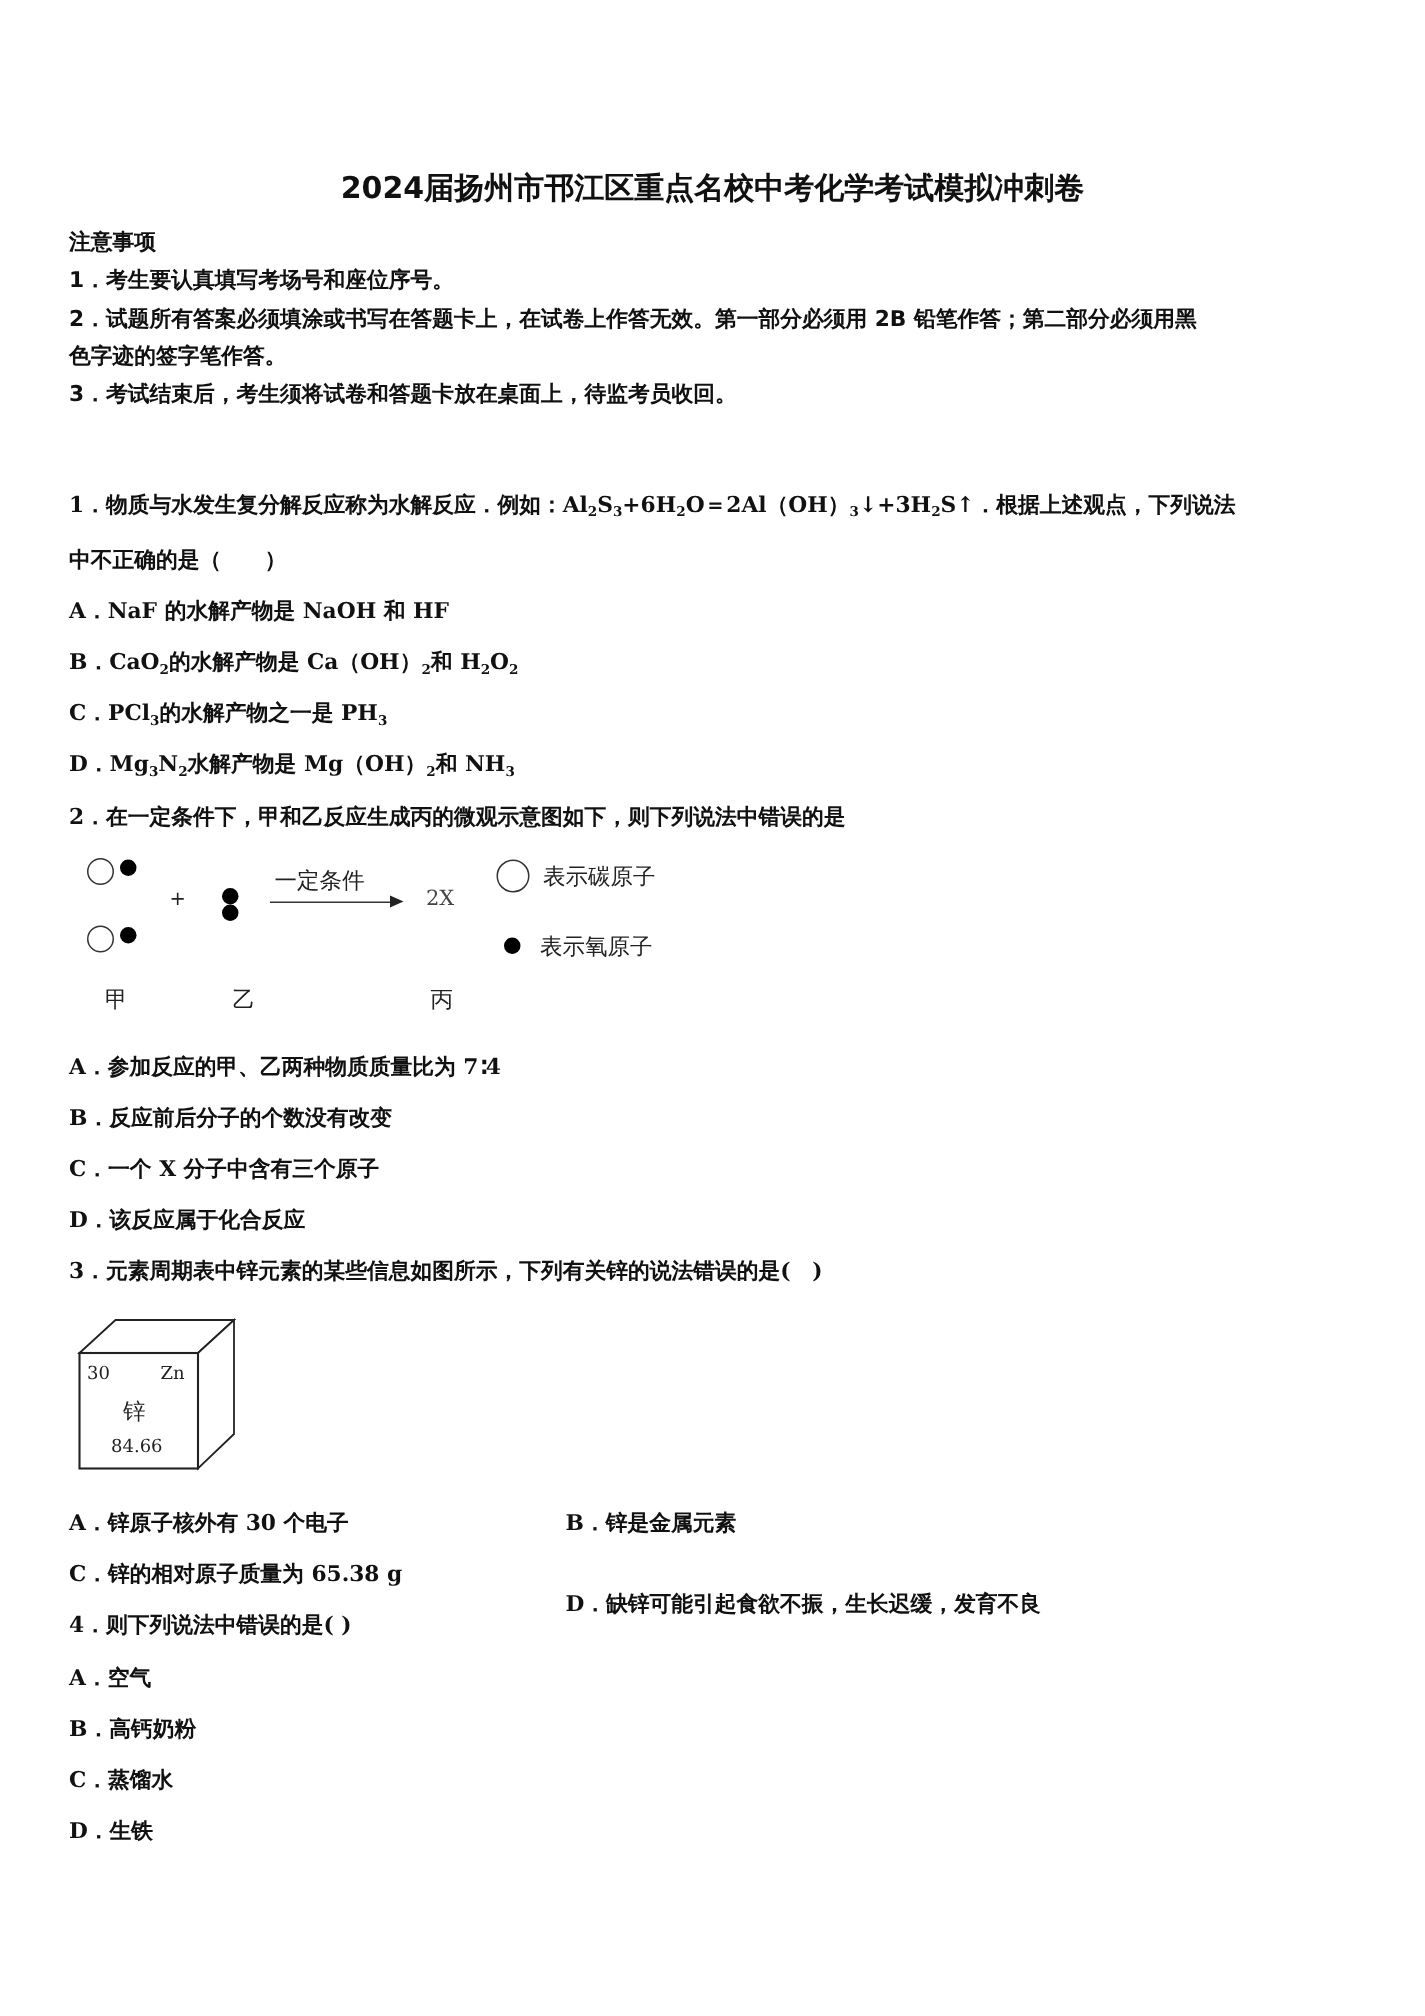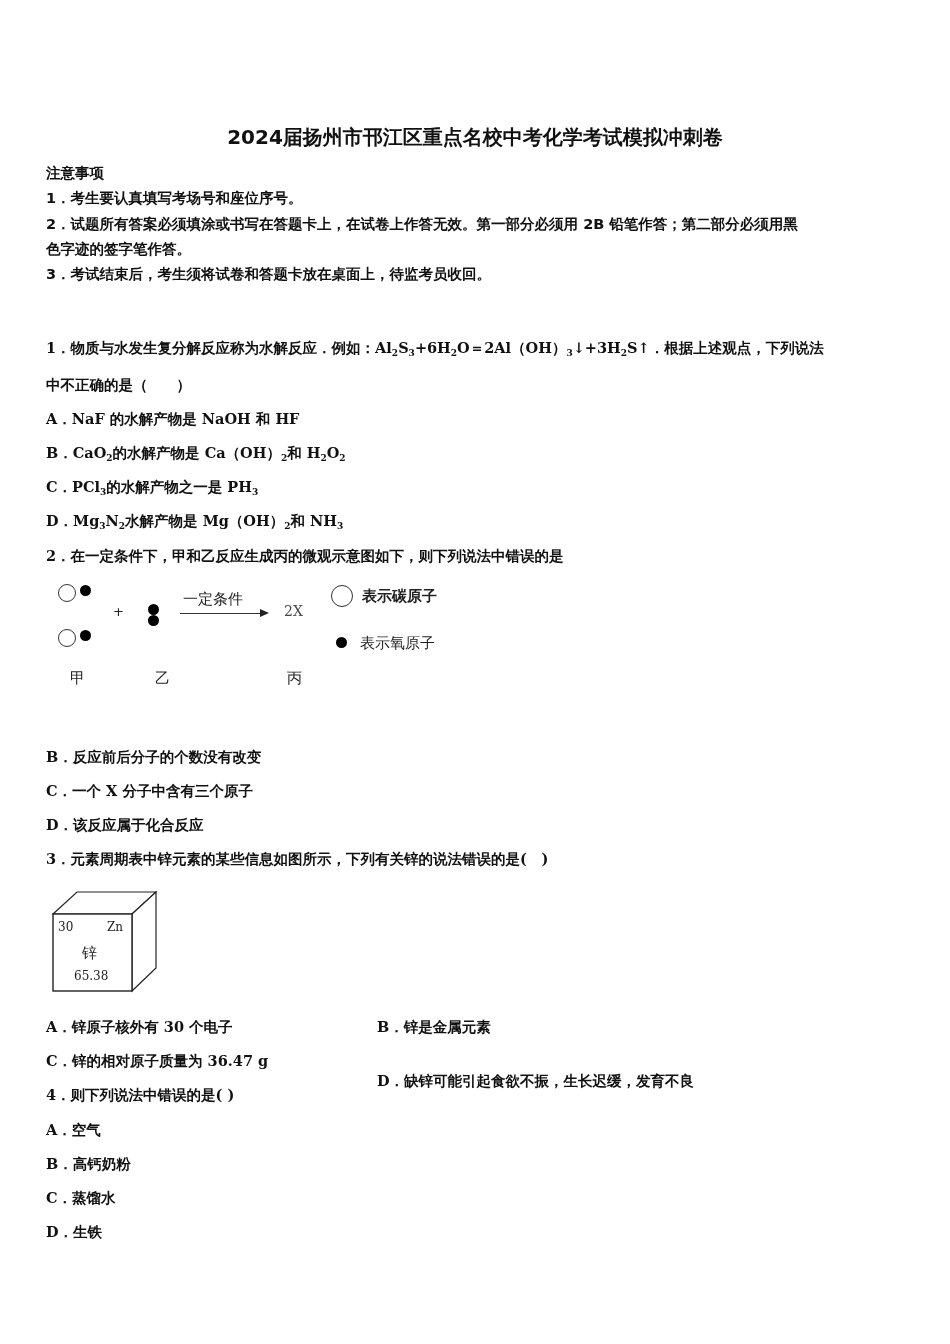--- a/index.html
+++ b/index.html
@@ -1,18 +1,18 @@
 <!DOCTYPE html>
 <html><head>
   <meta charset="utf-8">
   <style>
     html, body { margin: 0; padding: 0; background: #ffffff; }
     body { width: 950px; height: 1344px; position: relative; overflow: hidden;
            font-family: "DejaVu Serif", "Liberation Serif", serif; color: #111; }
-    .page { position: absolute; left: 0; top: 12px; width: 950px; height: 944px; }
+    .page { position: absolute; left: 0; top: 0; width: 950px; height: 944px; }
     .abs { position: absolute; white-space: nowrap; }
     .title { left: 0; width: 950px; top: 112px; text-align: center; font-family: "DejaVu Sans", "Liberation Sans", sans-serif;
              font-weight: bold; font-size: 20px; letter-spacing: 0px; }
     .notice { font-family: "DejaVu Sans", "Liberation Sans", sans-serif; font-size: 14.5px; font-weight: bold; left: 46px; }
     .q { font-size: 14.5px; font-weight: bold; left: 46px; }
     .opt { font-size: 14.5px; font-weight: bold; }
     sub { font-size: 9px; vertical-align: -3px; line-height: 0; }
     .circle-open { position: absolute; width: 18px; height: 18px; border: 1.3px solid #333; border-radius: 50%; background: #fff; box-sizing: border-box; }
     .circle-fill { position: absolute; width: 11px; height: 11px; border-radius: 50%; background: #000; }
     .diag-text { position: absolute; font-family: "DejaVu Sans", "Liberation Sans", sans-serif; font-size: 15px; color: #222; white-space: nowrap; }
@@ -70,29 +70,32 @@
     <div class="circle-fill" style="left:148px; top:592px;"></div>
     <div class="circle-fill" style="left:148px; top:603px;"></div>
 
     <div class="diag-text" style="left:183px; top:578px;">一定条件</div>
     <div class="arrow-line" style="left:180px; top:601px; width:82px;"></div>
     <div class="arrow-head" style="left:260px; top:597px;"></div>
 
     <div class="diag-text" style="left:284px; top:591px; font-family:'DejaVu Serif','Liberation Serif',serif; font-size:14px; color:#444;">2X</div>
 
     <div class="circle-open" style="left:331px; top:573px; width:22px; height:22px;"></div>
-    <div class="diag-text" style="left:362px; top:575px;font-weight:bold;">表示碳原子</div>
+    <div class="diag-text" style="left:362px; top:575px;">表示碳原子</div>
     <div class="circle-fill" style="left:336px; top:625px;"></div>
     <div class="diag-text" style="left:360px; top:622px;">表示氧原子</div>
 
     <div class="diag-text" style="left:70px; top:657px;">甲</div>
     <div class="diag-text" style="left:155px; top:657px;">乙</div>
     <div class="diag-text" style="left:287px; top:657px;">丙</div>
   </div>
 
+  <div class="abs opt" style="left:46px; top:702px;">
+    <span>A．</span><span>参加反应的甲、乙两种物质质量比为 7∶4</span>
+  </div>
   <div class="abs opt" style="left:46px; top:736px;">
     <span>B．</span><span>反应前后分子的个数没有改变</span>
   </div>
   <div class="abs opt" style="left:46px; top:770px;">
     <span>C．</span><span>一个 X 分子中含有三个原子</span>
   </div>
   <div class="abs opt" style="left:46px; top:804px;">
     <span>D．</span><span>该反应属于化合反应</span>
   </div>
 
@@ -101,30 +104,30 @@
   </div>
 
   <svg class="cube" viewBox="0 0 110 105">
     <polygon points="3,24 27,2 106,2 82,24" fill="#fff" stroke="#222" stroke-width="1.2"></polygon>
     <polygon points="82,24 106,2 106,78 82,101" fill="#fff" stroke="#222" stroke-width="1.2"></polygon>
     <rect x="3" y="24" width="79" height="77" fill="#fff" stroke="#222" stroke-width="1.4"></rect>
   </svg>
   <div class="cube-text" style="left:58px; top:908px;">30</div>
   <div class="cube-text" style="left:107px; top:908px;text-align:right;">Zn</div>
   <div class="cube-text" style="left:82px; top:932px; font-family:'DejaVu Sans','Liberation Sans',sans-serif; font-size:15px;">锌</div>
-  <div class="cube-text" style="left:74px; top:957px;">65.38</div>
+  <div class="cube-text" style="left:74px; top:957px;">84.66</div>
 
   <div class="abs opt" style="left:46px; top:1006px;">
     <span>A．</span><span>锌原子核外有 30 个电子</span>
   </div>
   <div class="abs opt" style="left:377px; top:1006px;">
     <span>B．</span><span>锌是金属元素</span>
   </div>
   <div class="abs opt" style="left:46px; top:1040px;">
-    <span>C．</span><span>锌的相对原子质量为 36.47 g</span>
+    <span>C．</span><span>锌的相对原子质量为 65.38 g</span>
   </div>
   <div class="abs opt" style="left:377px; top:1040px;margin-top:20px;">
     <span>D．</span><span>缺锌可能引起食欲不振，生长迟缓，发育不良</span>
   </div>
 
   <div class="abs q" style="top:1074px;">
     <span>4．</span><span>则下列说法中错误的是( )</span>
   </div>
   <div class="abs opt" style="left:46px; top:1109px;">
     <span>A．</span><span>空气</span>

